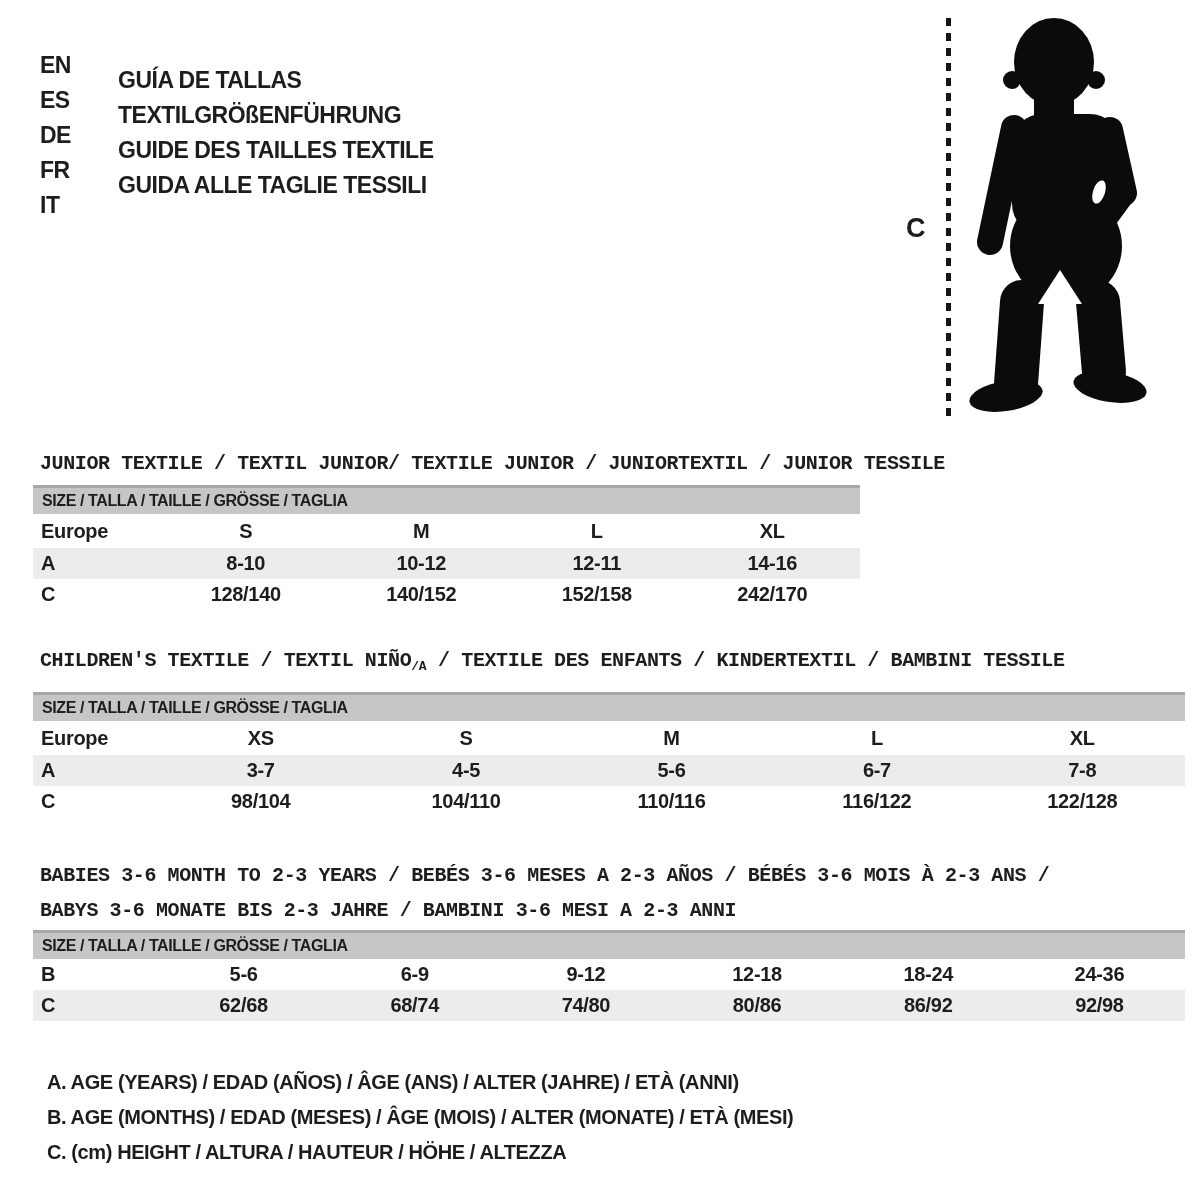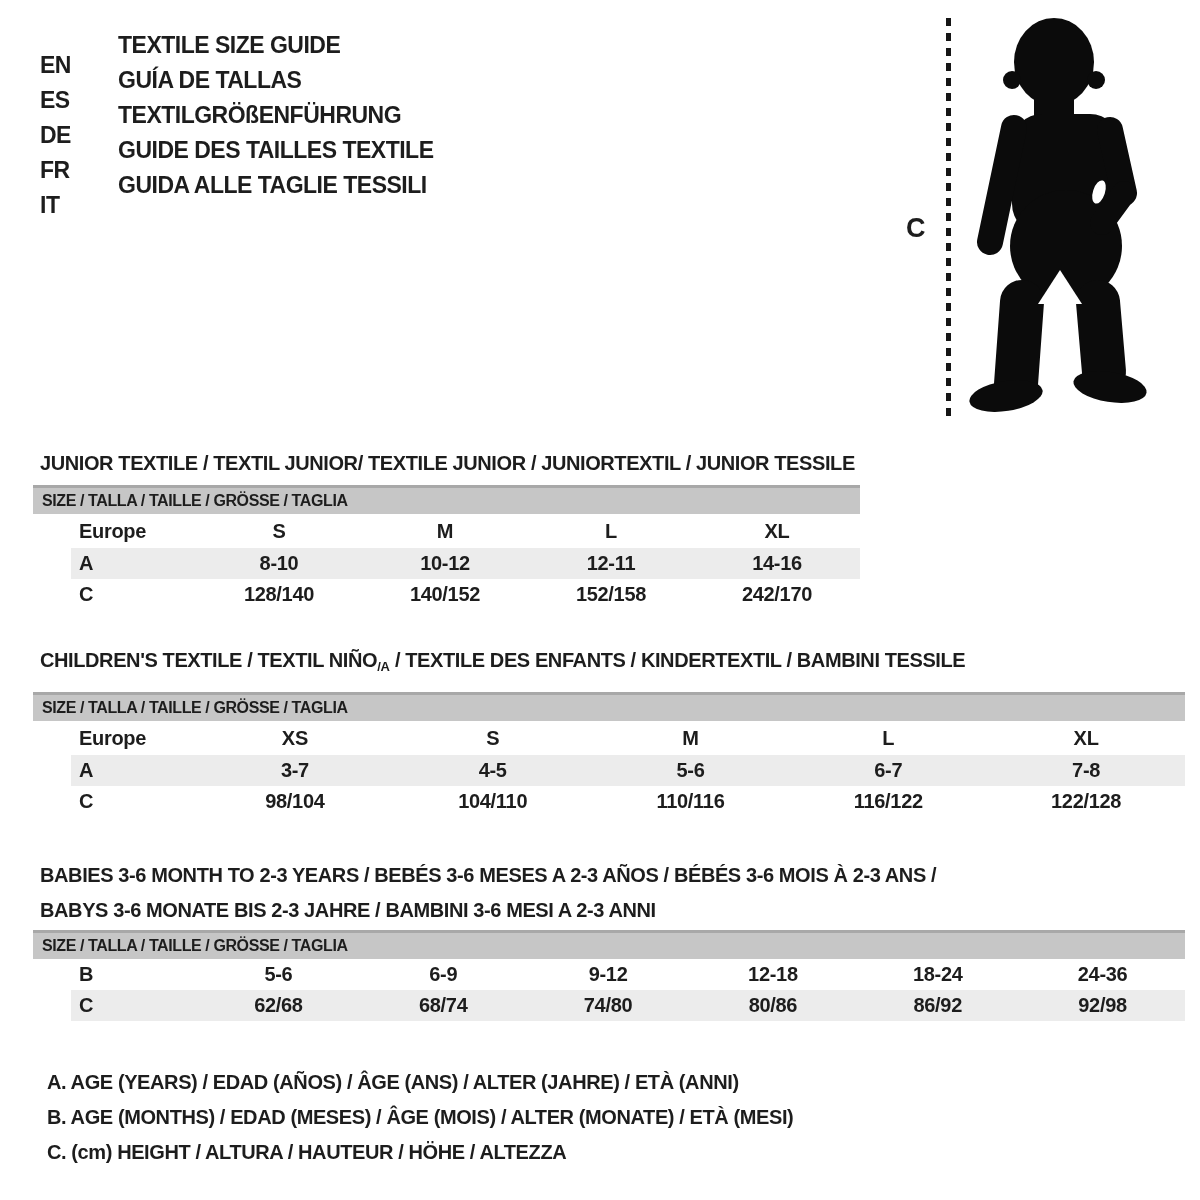--- a/index.html
+++ b/index.html
@@ -18,39 +18,39 @@
 
   
   .height-line {
     left:946px; top:18px; width:5px; height:399px;
     background:repeating-linear-gradient(to bottom, #151515 0 8px, transparent 8px 15px);
   }
   .height-label { left:906px; top:213px; font-size:27px; }
   .figure-svg { left:962px; top:8px; }
 
   
-  .section-heading { font-size:20px; letter-spacing:-0.4px; white-space:nowrap; }
+  .section-heading { font-size:20px; letter-spacing:-0.4px; white-space:nowrap;font-family:Liberation Mono, monospace; }
   #junior-heading   { left:40px; top:435px; }
   #children-heading { left:40px; top:632px; }
   #babies-heading-1 { left:40px; top:847px; }
   #babies-heading-2 { left:40px; top:882px; }
   .subsmall { font-size:13px; vertical-align:-4px; letter-spacing:-0.2px; }
 
   
   .size-table { left:33px; }
   #junior-table   { top:485px; width:827px; }
   #children-table { top:692px; width:1152px; }
   #babies-table   { top:930px; width:1152px; }
 
   .size-bar {
     height:26px; background:#c6c6c6; border-top:3px solid #a8a8a8;
     font-size:16px; letter-spacing:-0.4px; padding-left:9px;
     display:flex; align-items:center;
   }
-  .t-row { display:grid; align-items:center; font-size:20px; letter-spacing:-0.3px;margin-left:38px; }
+  .t-row { display:grid; align-items:center; font-size:20px; letter-spacing:-0.3px; }
   .cols-4 { grid-template-columns:125px repeat(4,1fr); }
   .cols-5 { grid-template-columns:125px repeat(5,1fr); }
   .cols-6 { grid-template-columns:125px repeat(6,1fr); }
   .h-row { height:34px; }
   .d-row { height:31px; }
   .t-row .lab { padding-left:8px; text-align:left; }
   .t-row .val { text-align:center; }
   .shade { background:#ececec; }
 
   
@@ -58,21 +58,20 @@
   #legend-a { top:1071px; }
   #legend-b { top:1106px; }
   #legend-c { top:1141px; }
 </style>
 </head>
 <body>
 
 <section class="abs lang-list">
   <div class="lang-row">
     <span class="lang-code">EN</span>
-    <span class="lang-title">TEXTILE SIZE GUIDE</span>
   </div>
   <div class="lang-row">
     <span class="lang-code">ES</span>
     <span class="lang-title">GUÍA DE TALLAS</span>
   </div>
   <div class="lang-row">
     <span class="lang-code">DE</span>
     <span class="lang-title">TEXTILGRÖßENFÜHRUNG</span>
   </div>
   <div class="lang-row">

